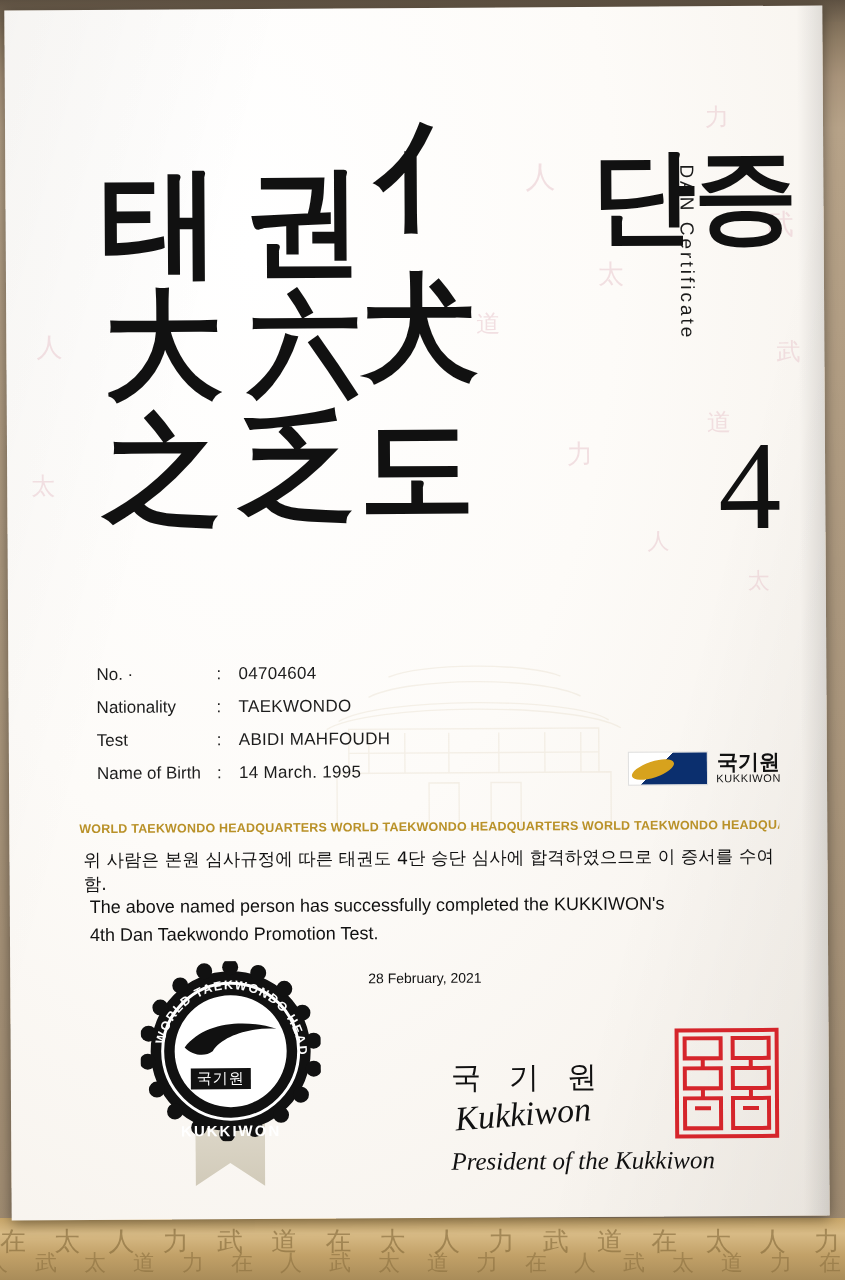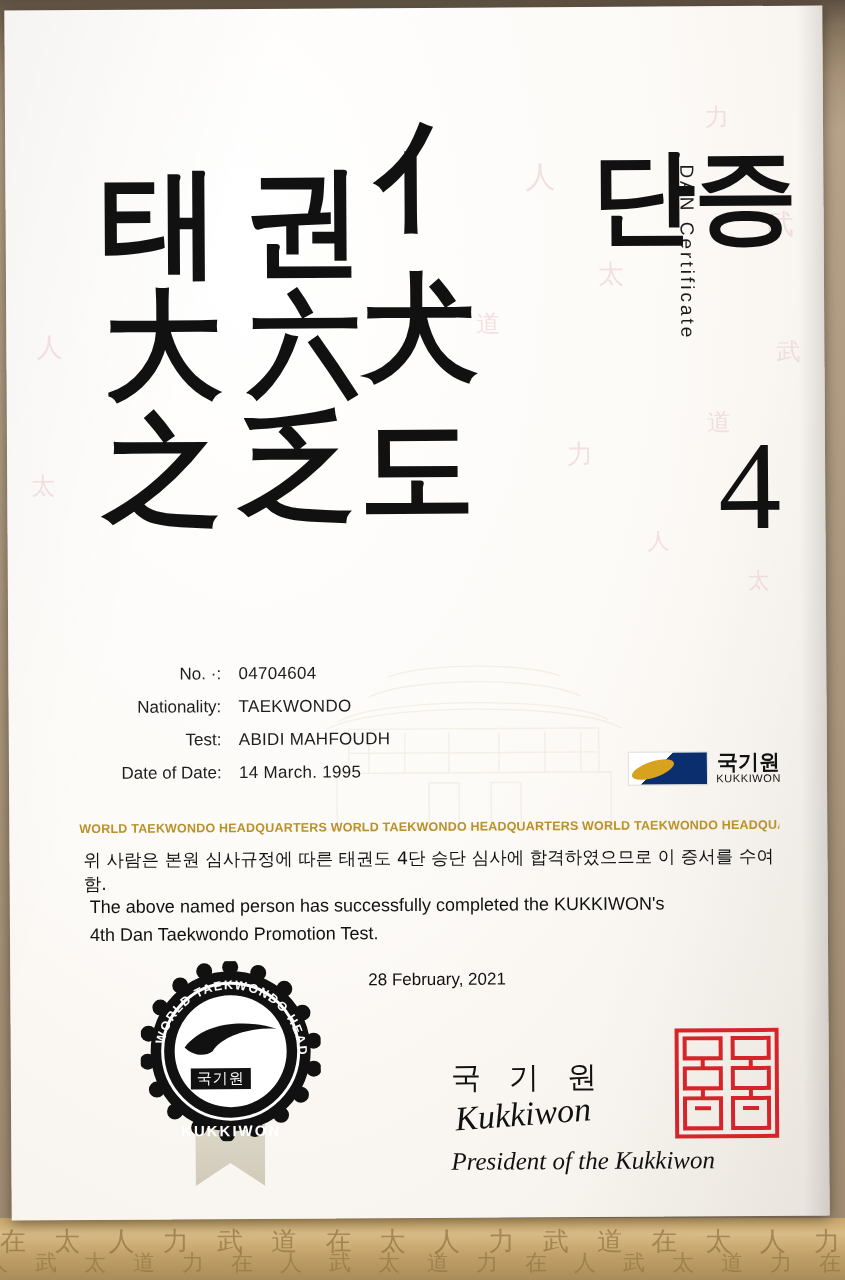--- a/index.html
+++ b/index.html
@@ -121,21 +121,21 @@
   }
 
   
   .info {
     position: absolute;
     left: 88px; top: 655px;
     font-size: 17px;
     color: #1d1d1d;
   }
   .info-row { display: flex; align-items: baseline; height: 33px; }
-  .info-label { width: 120px; text-align: right; }
+  .info-label { width: 120px; }
   .info-colon { width: 22px; }
   .info-value { letter-spacing: .3px; }
 
   
   .kk-mark {
     position: absolute; right: 46px; top: 745px;
     display: flex; align-items: center; gap: 8px;
   }
   .kk-flagbox {
     width: 80px; height: 34px;
@@ -168,21 +168,21 @@
   }
 
   
   .en-sentence {
     position: absolute; left: 80px; top: 884px; width: 690px;
     font-size: 18px; line-height: 1.55; color: #111;
   }
 
   .date-line {
     position: absolute; left: 358px; top: 962px;
-    font-size: 17px; color: #111;
+    font-size: 14px; color: #111;
   }
 
   
   .medal {
     position: absolute; left: 124px; top: 952px; width: 192px; height: 230px;
   }
   .ribbon {
     position: absolute; left: 60px; top: 120px; width: 70px; height: 105px;
     background: linear-gradient(180deg,#e4dfd2,#cfc8b6);
     clip-path: polygon(0 0, 100% 0, 100% 100%, 50% 78%, 0 100%);
@@ -319,21 +319,21 @@
       <span class="info-label">Nationality</span>
       <span class="info-colon">:</span>
       <span class="info-value">TAEKWONDO</span>
     </div>
     <div class="info-row">
       <span class="info-label">Test</span>
       <span class="info-colon">:</span>
       <span class="info-value">ABIDI MAHFOUDH</span>
     </div>
     <div class="info-row">
-      <span class="info-label">Date of Date</span>
+      <span class="info-label">Name of Birth</span>
       <span class="info-colon">:</span>
       <span class="info-value">14 March. 1995</span>
     </div>
   </div>
 
   <div class="kk-mark">
     <div class="kk-flagbox"></div>
     <div class="kk-word">
       <div class="ko">국기원</div>
       <div class="en">KUKKIWON</div>

